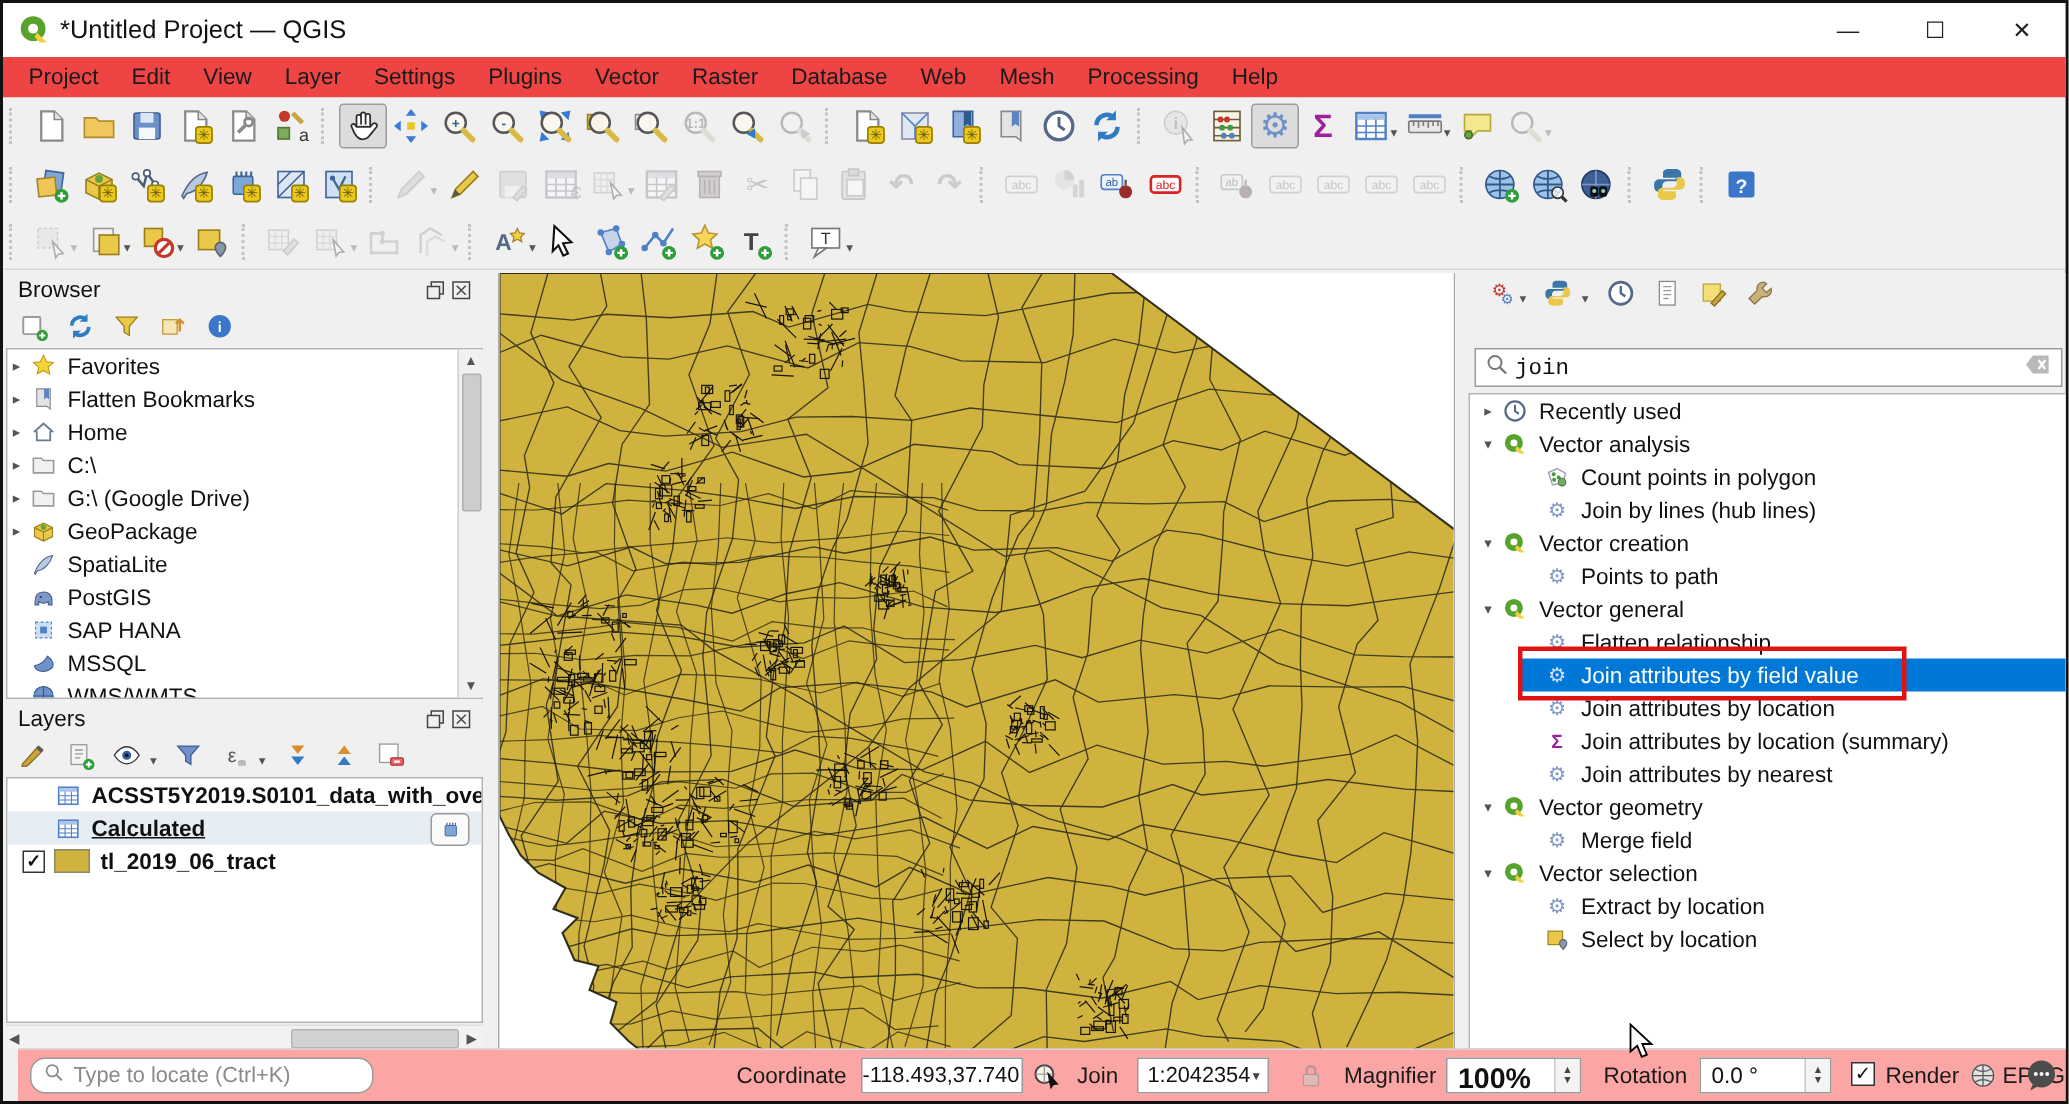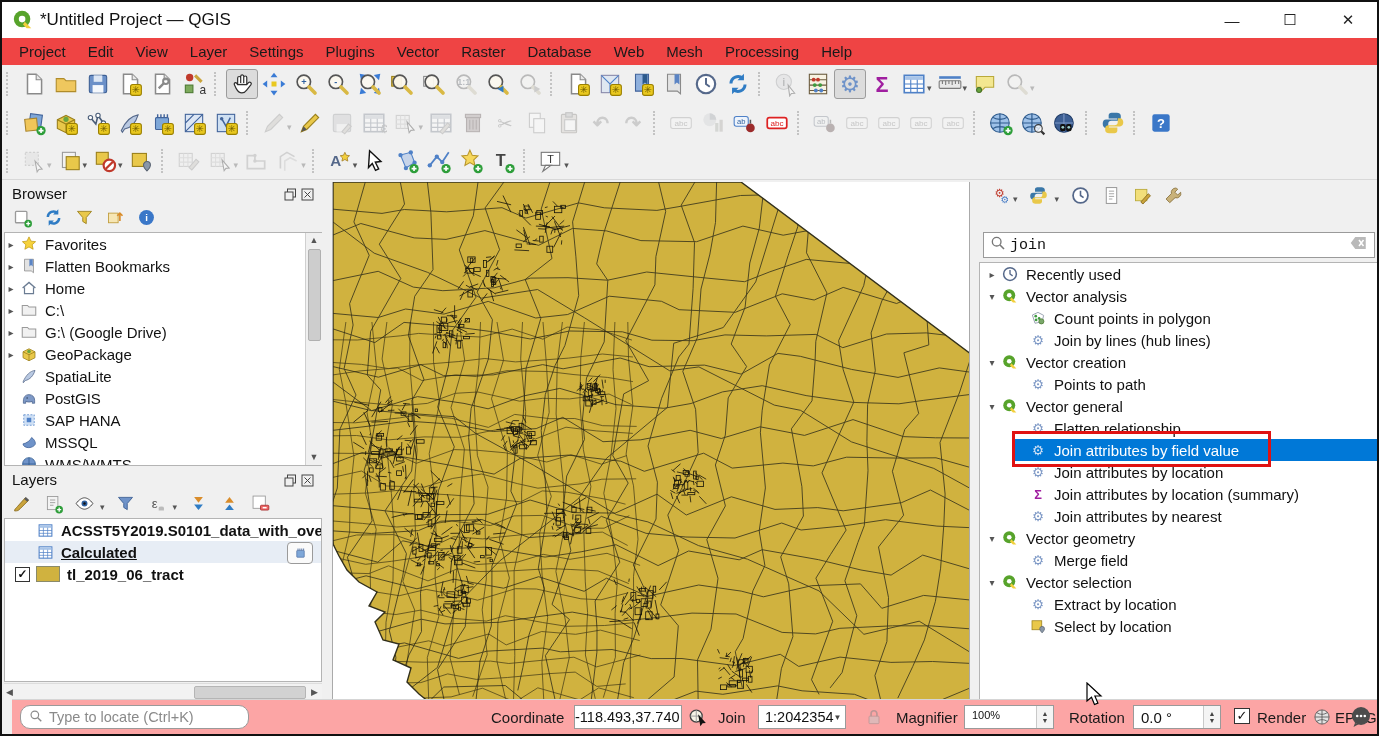--- a/index.html
+++ b/index.html
@@ -2119,21 +2119,21 @@
     <div class="sbox" style="left:746px;width:88px;">
       <span style="margin-left:6px;font-size:14.5px;">1:2042354</span>
       <span style="margin-left:auto;margin-right:4px;font-size:8px;color:#444;">▼</span>
     </div>
     <span class="abs" style="left:852px;top:7px;"><svg width="20" height="20" viewBox="0 0 24 24" opacity="0.55">
           <rect x="6" y="11" width="12" height="9" rx="1" fill="#c9c9c9" stroke="#8a8a8a"></rect>
           <path d="M8.5 11V8a3.5 3.5 0 0 1 7 0v3" fill="none" stroke="#8a8a8a" stroke-width="2"></path>
         </svg></span>
     <span class="slabel" style="left:884px;">Magnifier</span>
     <div class="spin" style="left:952px;width:90px;">
-      <span class="abs" style="left:7px;top:3px;font-size:11px;">100%</span>
+      <span class="abs" style="left:7px;top:3px;font-size:19px;font-weight:bold;">100%</span>
       <span class="spinarrows">
           <span>▲</span>
           <span>▼</span>
         </span>
     </div>
     <span class="slabel" style="left:1057px;">Rotation</span>
     <div class="spin" style="left:1121px;width:88px;">
       <span class="abs" style="left:7px;top:3px;font-size:15px;">0.0 °</span>
       <span class="spinarrows">
           <span>▲</span>

